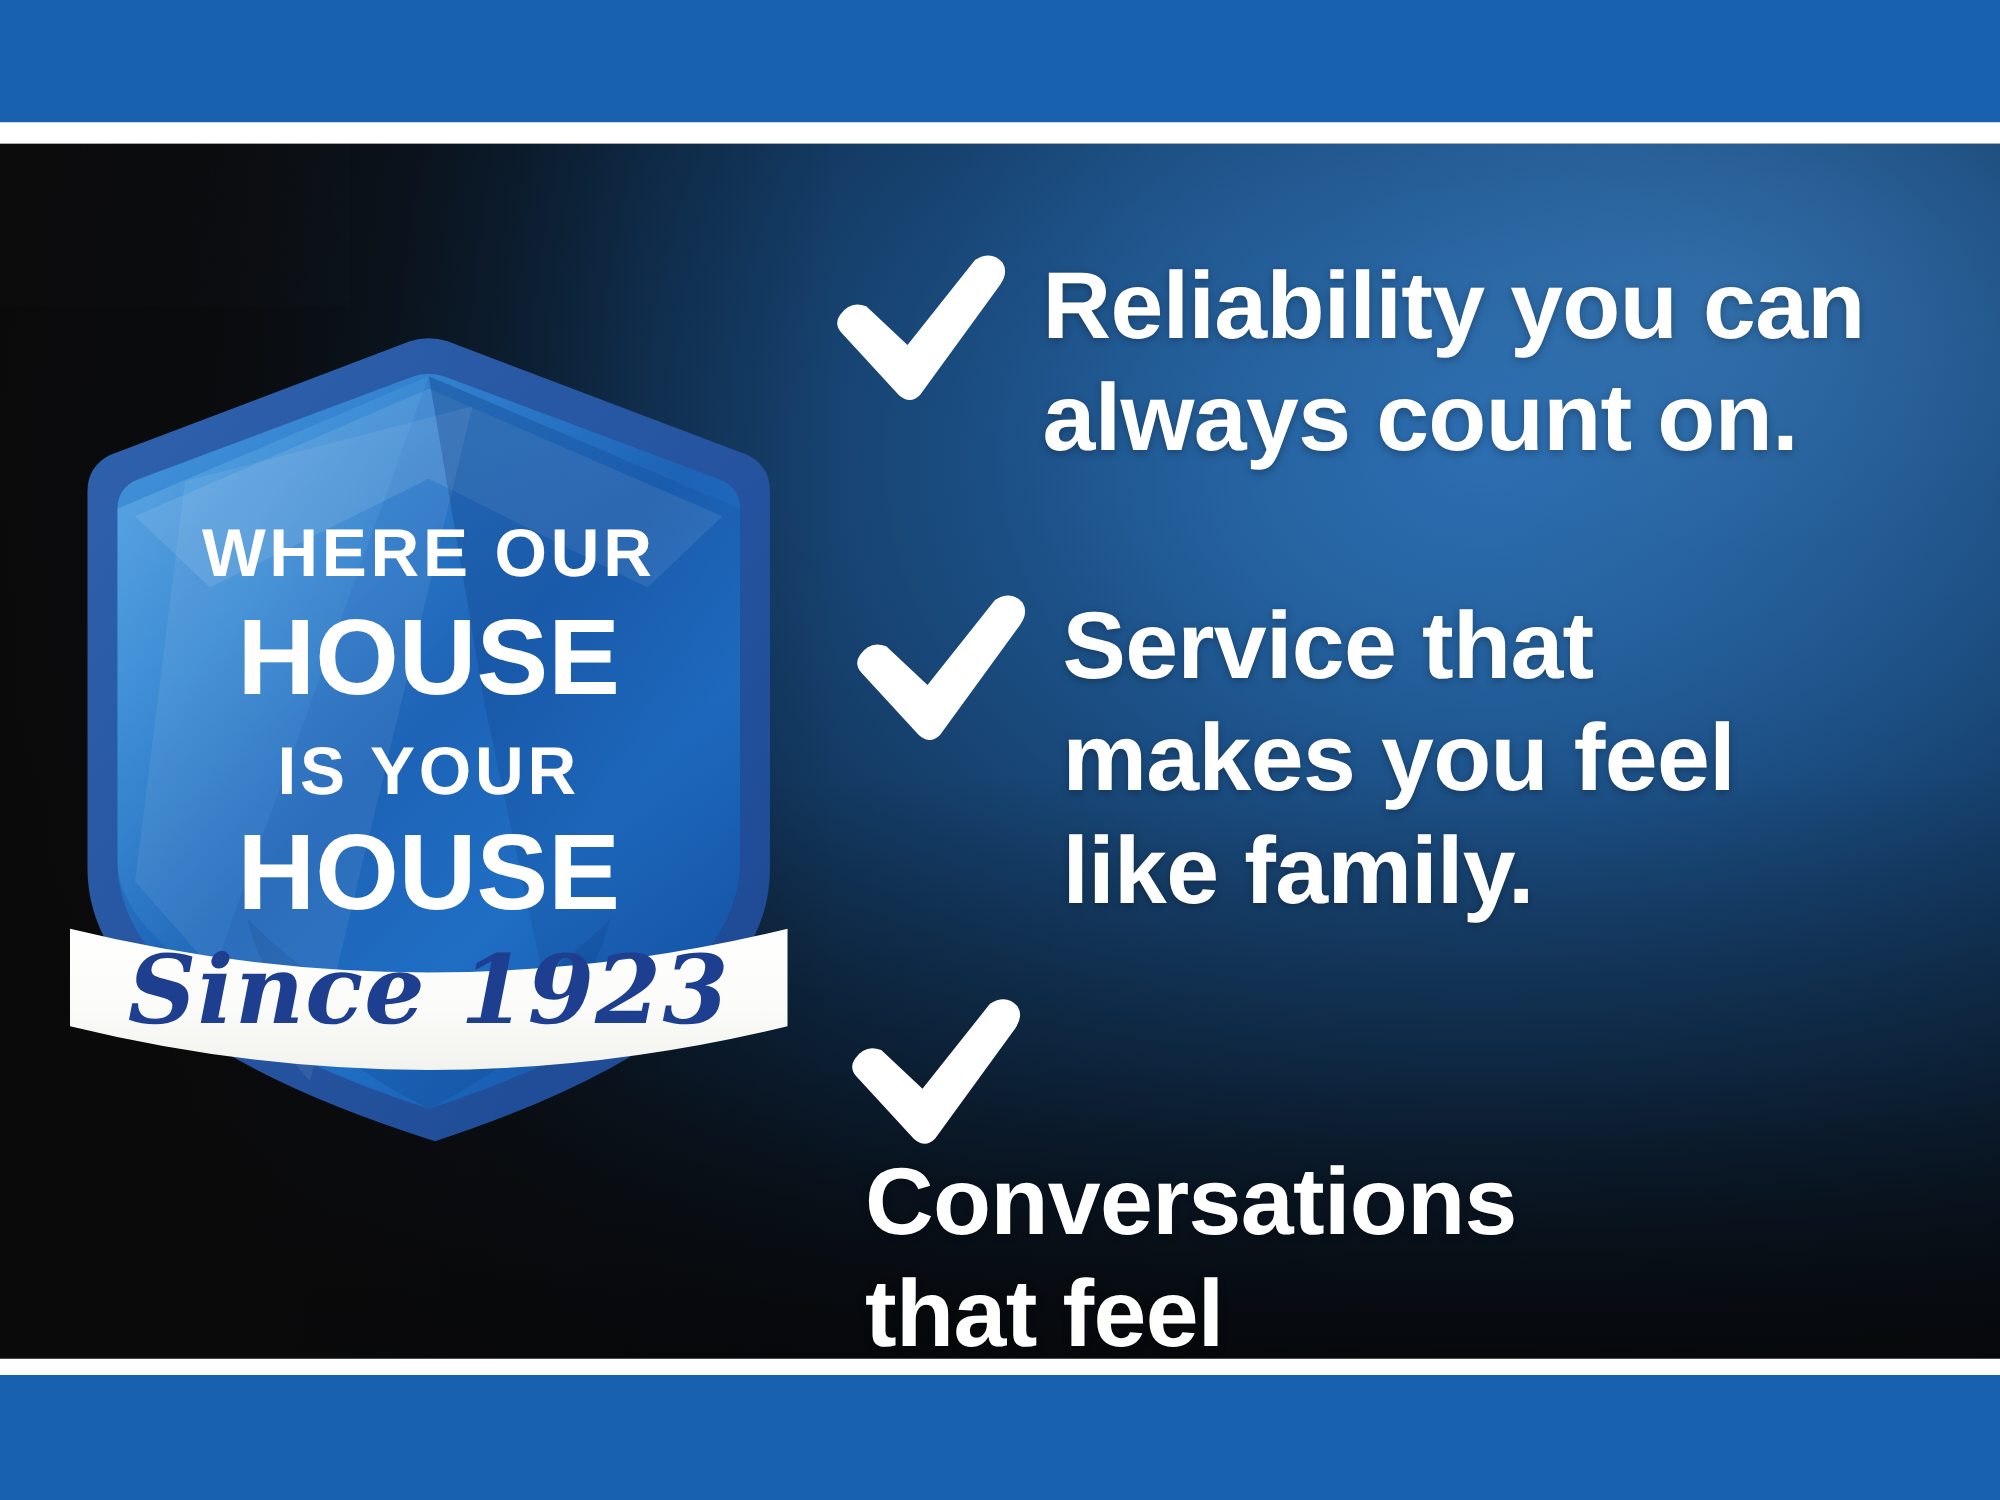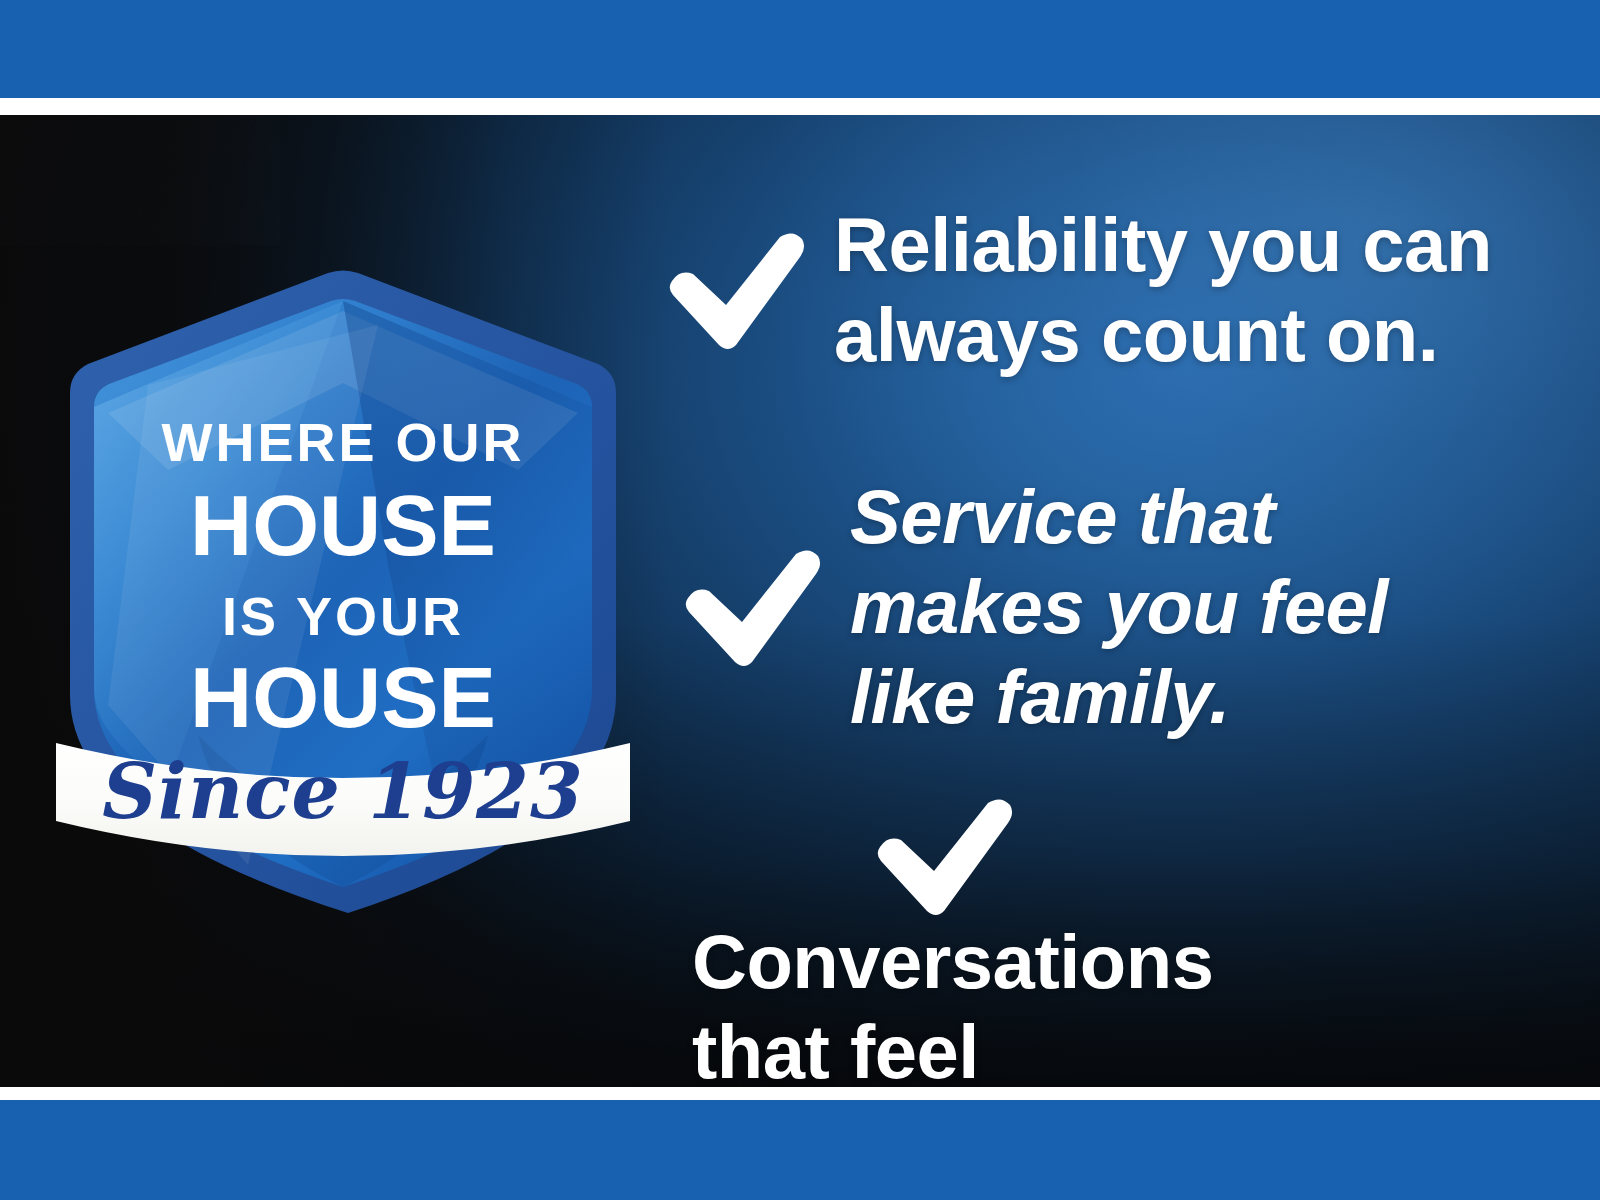--- a/index.html
+++ b/index.html
@@ -117,21 +117,21 @@
 
   
   #checklist {
     position:absolute;
     left:660px; top:85px;
     width:900px;
   }
   .check-row {
     position:absolute;
     display:flex;
-    align-items:center;
+    align-items:flex-start;
   }
   #row-0 { left:0;  top:0;   }
   #row-1 { left:16px; top:272px; }
   #row-2 { left:12px; top:595px;flex-direction:column; }
 
   .check-icon {
     flex:0 0 auto;
     width:150px;
     height:118px;
     margin-top:4px;
@@ -143,21 +143,21 @@
     font-family:"Liberation Sans", sans-serif;
     font-weight:bold;
     font-size:76px;
     line-height:90px;
     letter-spacing:-0.5px;
     white-space:pre-line;
     margin-left:14px;
     text-shadow:0 2px 7px rgba(0,0,0,0.28);
   }
   #row-0 .check-text { margin-left:24px; }
-  #row-1 .check-text { margin-left:24px;font-style:italic; }
+  #row-1 .check-text { margin-left:24px; }
   #row-2 .check-text { margin-left:20px; }
 </style>
 </head>
 <body>
 
 <div id="stage">
 
   <div id="top-bar" class="brandbar"></div>
   <div id="gap-top" class="white-gap"></div>
 

